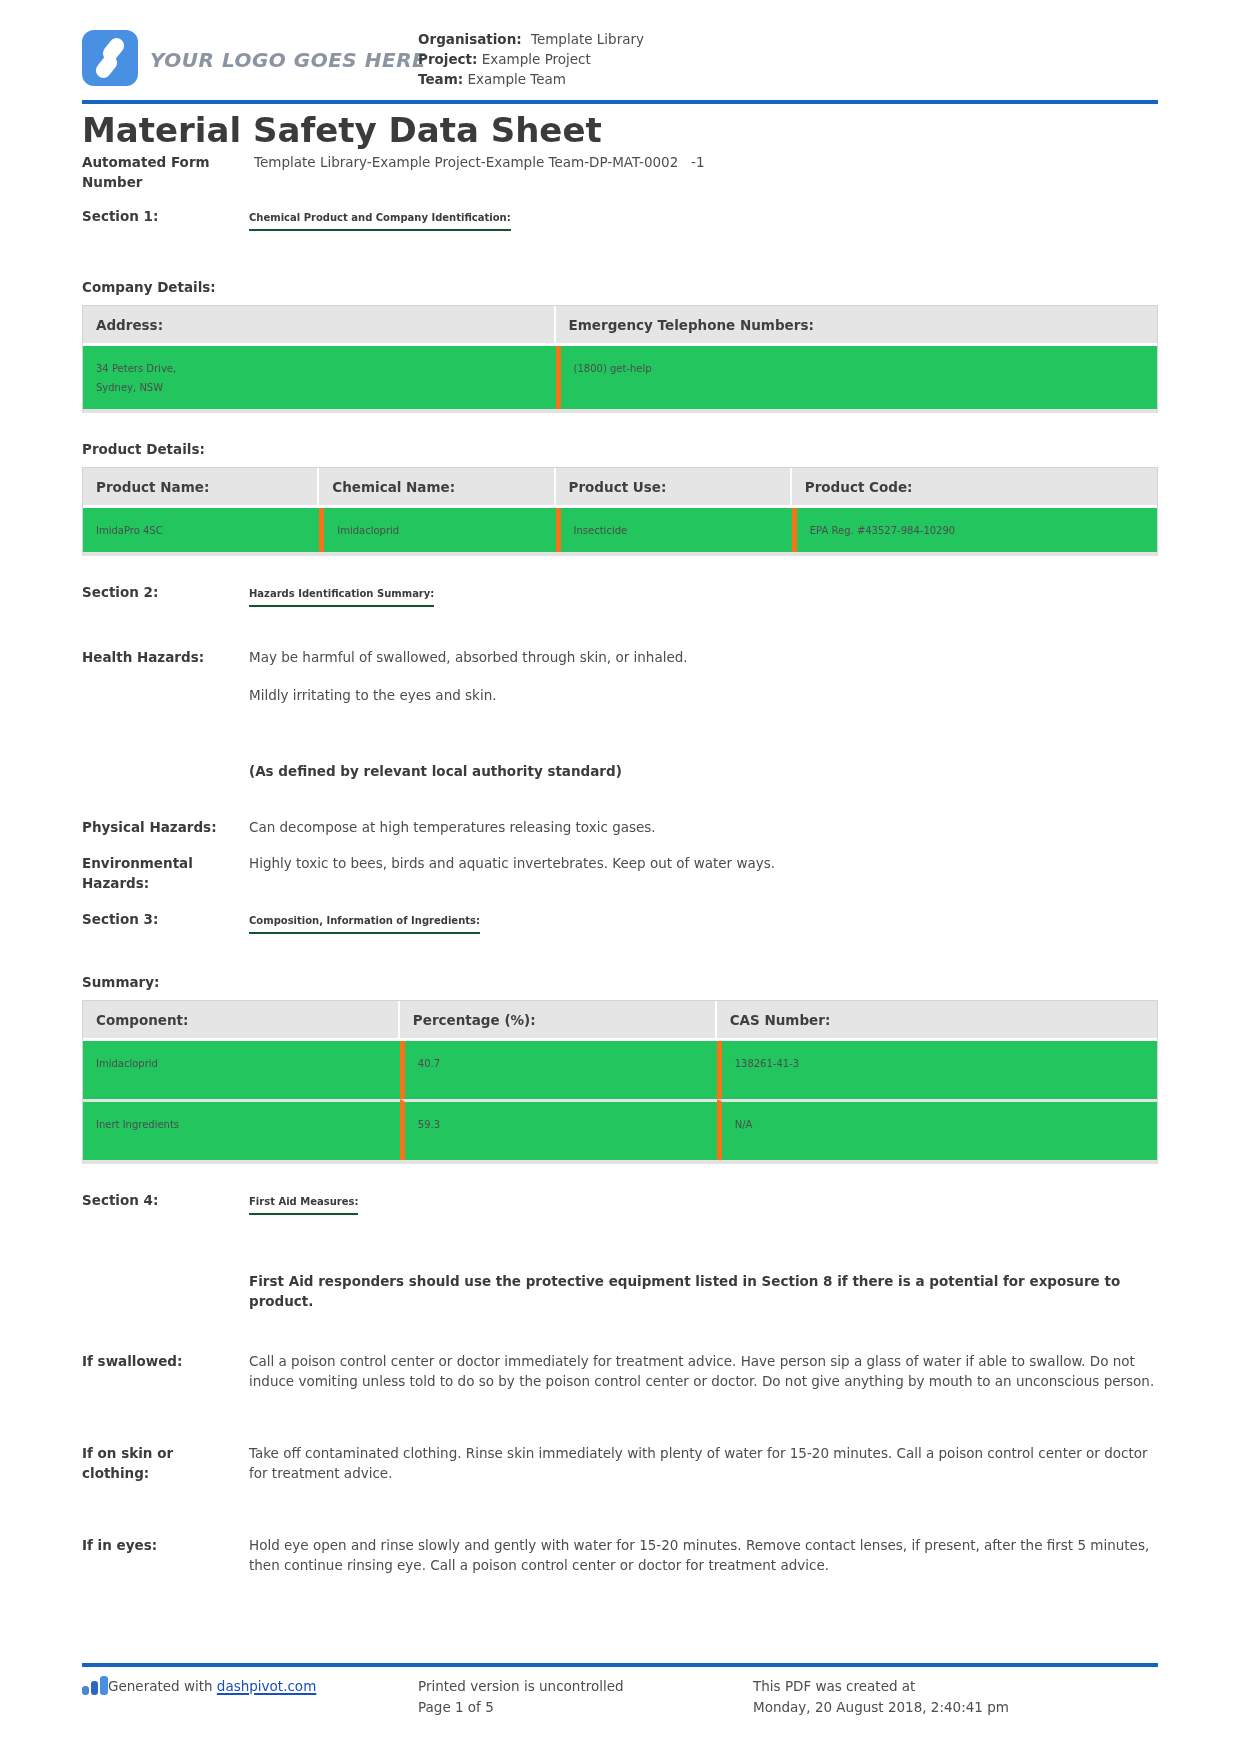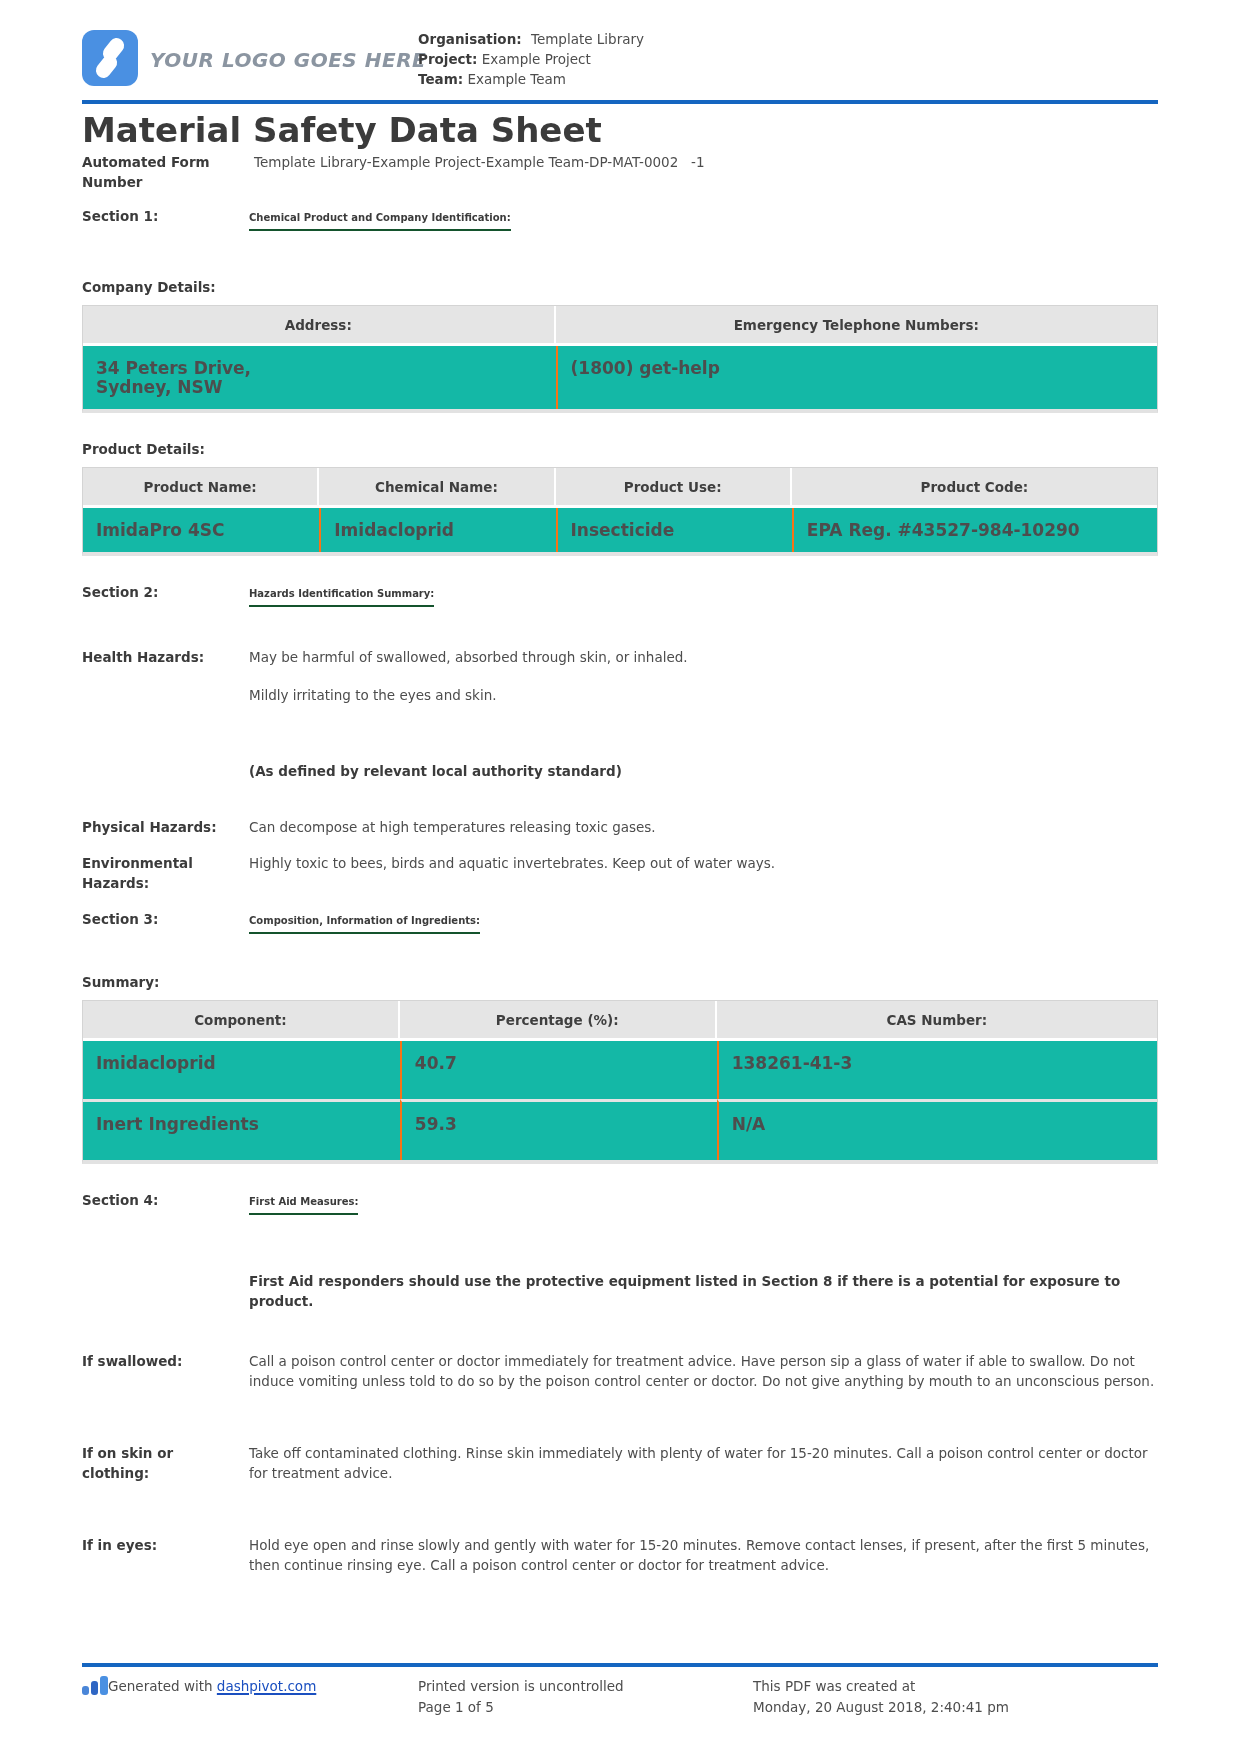--- a/index.html
+++ b/index.html
@@ -35,29 +35,29 @@
   .row-value { font-size:13.5px; color:var(--text-body); line-height:20px; }
   .pre { white-space:pre-wrap; }
   .section-title { font-size:10px; font-weight:700; color:var(--text-dark); line-height:20px; display:inline-block; border-bottom:2px solid #14532d; padding-bottom:1px; }
   .bold-note { font-weight:700; color:var(--text-dark); }
   .para + .para { margin-top:18px; }
   
   .sub-heading { font-size:13.5px; font-weight:700; color:var(--text-dark); line-height:20px; }
   
   table.data-table { width:100%; border-collapse:separate; border-spacing:0; border:1px solid var(--table-border); border-bottom:4px solid #e2e2e2; margin-top:8px; }
   table.data-table th {
-    background:var(--table-head-bg); text-align:center; font-size:13.5px; font-weight:700;
+    background:var(--table-head-bg); text-align:left; font-size:13.5px; font-weight:700;
     color:#3f3f3f; padding:11px 13px 10px 13px; border-right:2px solid #fff; border-bottom:3px solid #fff;
   }
   table.data-table th:last-child { border-right:none; }
   table.data-table td {
-    background:#14b8a6; font-size:17px; color:var(--text-body); vertical-align:top;
-    padding:13px 13px 12px 13px; line-height:19px;font-weight:bold;
-  }
-  table.data-table td + td { border-left:2px solid #f97316; }
+    background:#22c55e; font-size:10px; color:var(--text-body); vertical-align:top;
+    padding:13px 13px 12px 13px; line-height:19px;
+  }
+  table.data-table td + td { border-left:5px solid #f97316; }
   table.data-table tbody tr + tr td { border-top:3px solid #e4e4e4; }
   table.data-table.tall td { padding-bottom:26px; }
   
   .mt-4 { margin-top:4px; } .mt-14 { margin-top:14px; } .mt-16 { margin-top:16px; }
   .mt-26 { margin-top:26px; } .mt-34 { margin-top:52px; } .mt-36 { margin-top:36px; }
   .mt-40 { margin-top:40px; } .mt-42 { margin-top:38px; } .mt-46 { margin-top:46px; } .mt-56 { margin-top:56px; }
   
   .spacer { flex:1; }
   .footer { display:grid; grid-template-columns:336px 335px 1fr; padding-top:9px; font-size:13.5px; line-height:21px; color:var(--text-body); }
   .footer-left { display:flex; align-items:flex-start; gap:0; }

